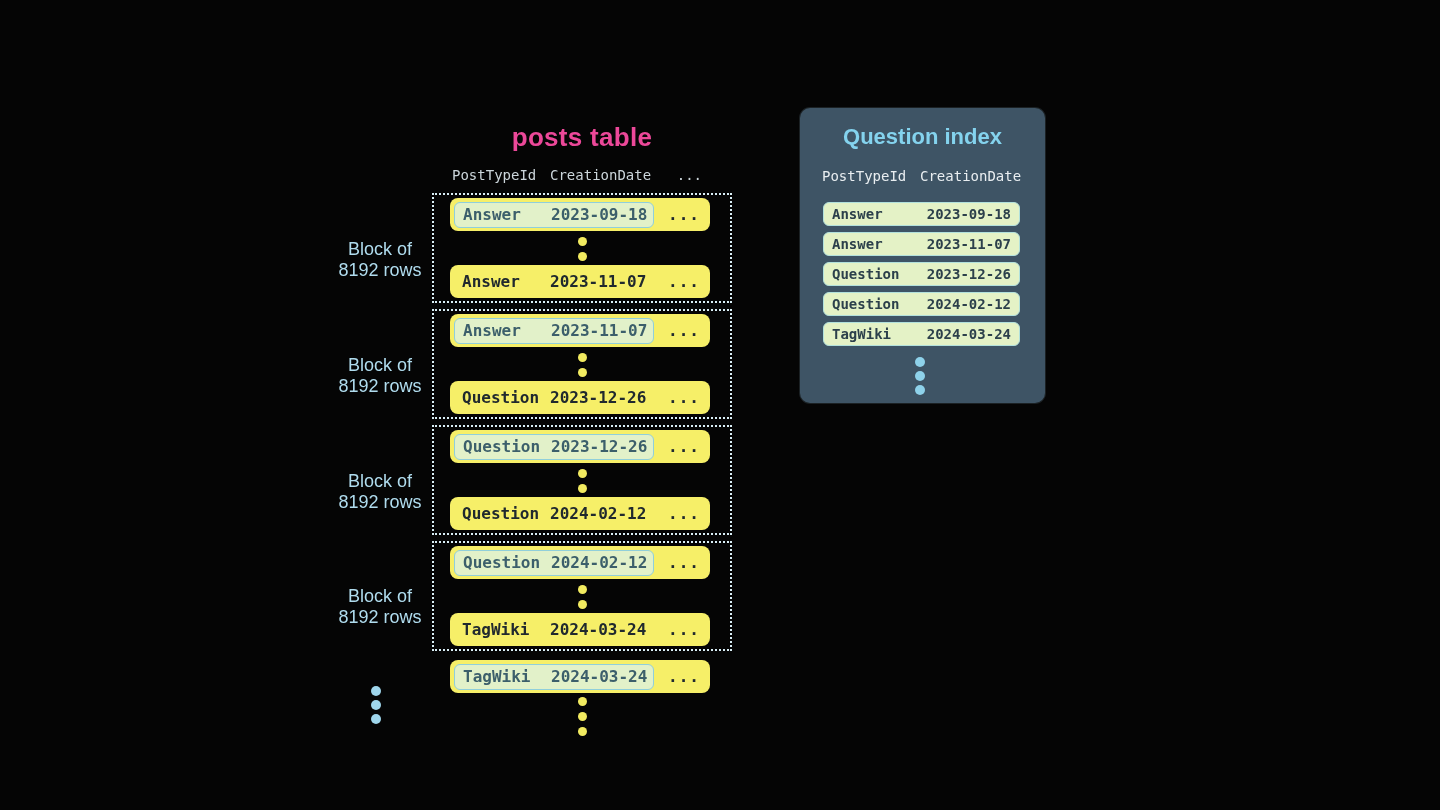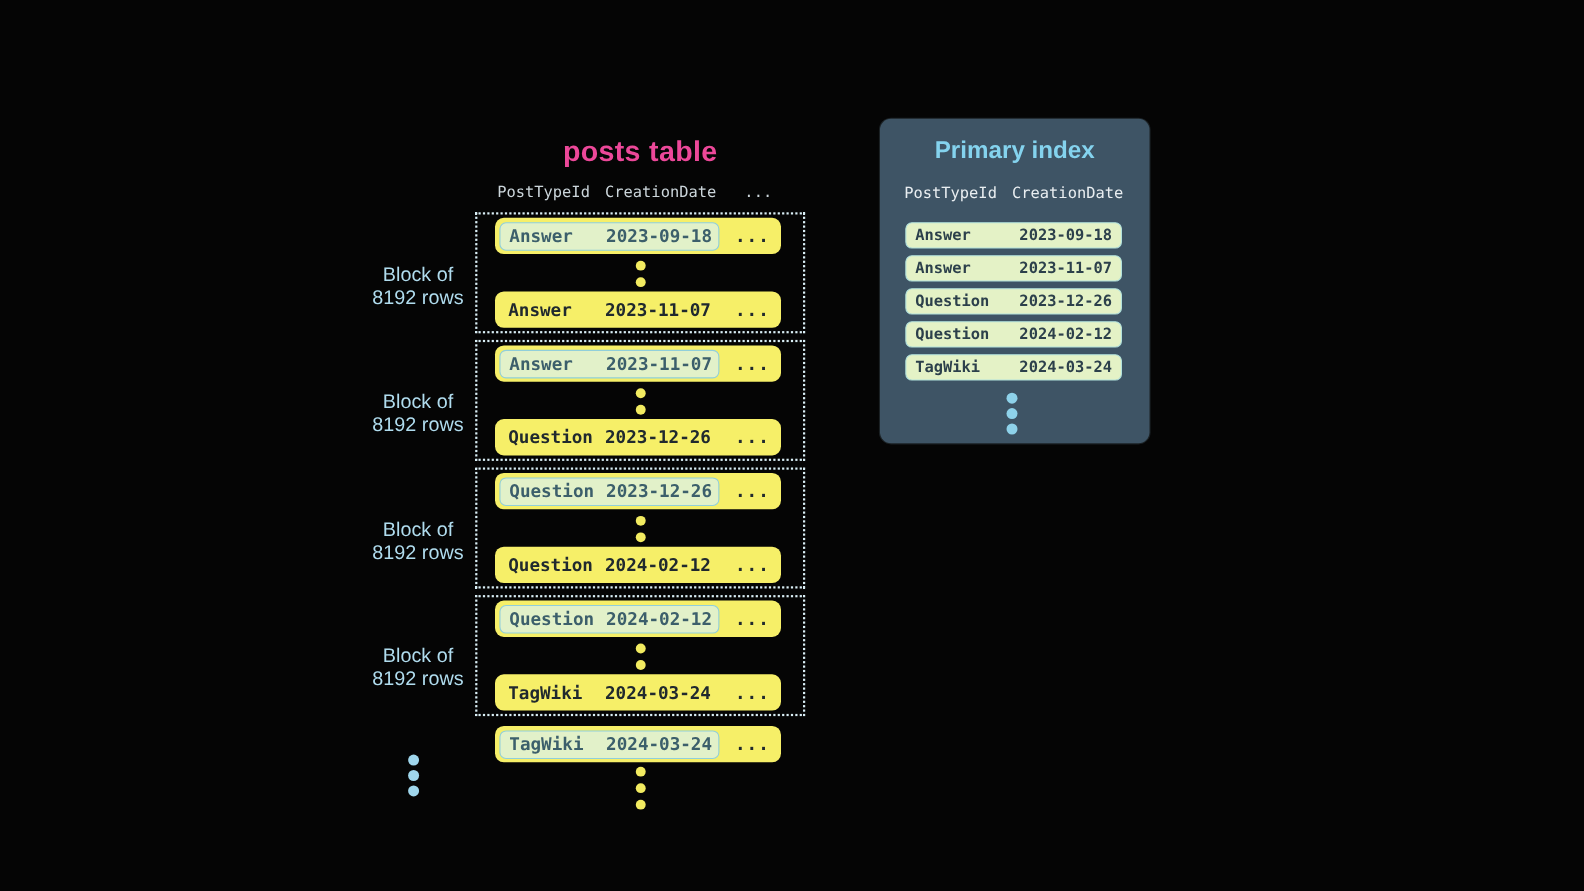--- a/index.html
+++ b/index.html
@@ -239,21 +239,21 @@
     <span class="dot"></span>
   </div>
 
   <div class="more-blocks-dots">
     <span class="dot"></span>
     <span class="dot"></span>
     <span class="dot"></span>
   </div>
 
   <div class="index-panel">
-    <div class="index-title">Primary index</div>
+    <div class="index-title">Question index</div>
 
     <div class="index-header">
       <span class="h-type">PostTypeId</span>
       <span class="h-date">CreationDate</span>
     </div>
 
     <div class="irow ir0">
       <span class="cell-type">Answer</span>
       <span class="cell-date">2023-09-18</span>
     </div>

